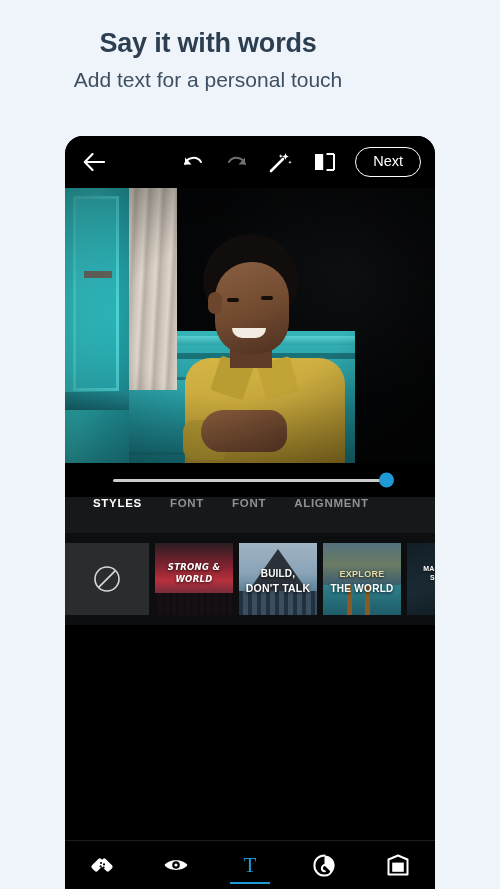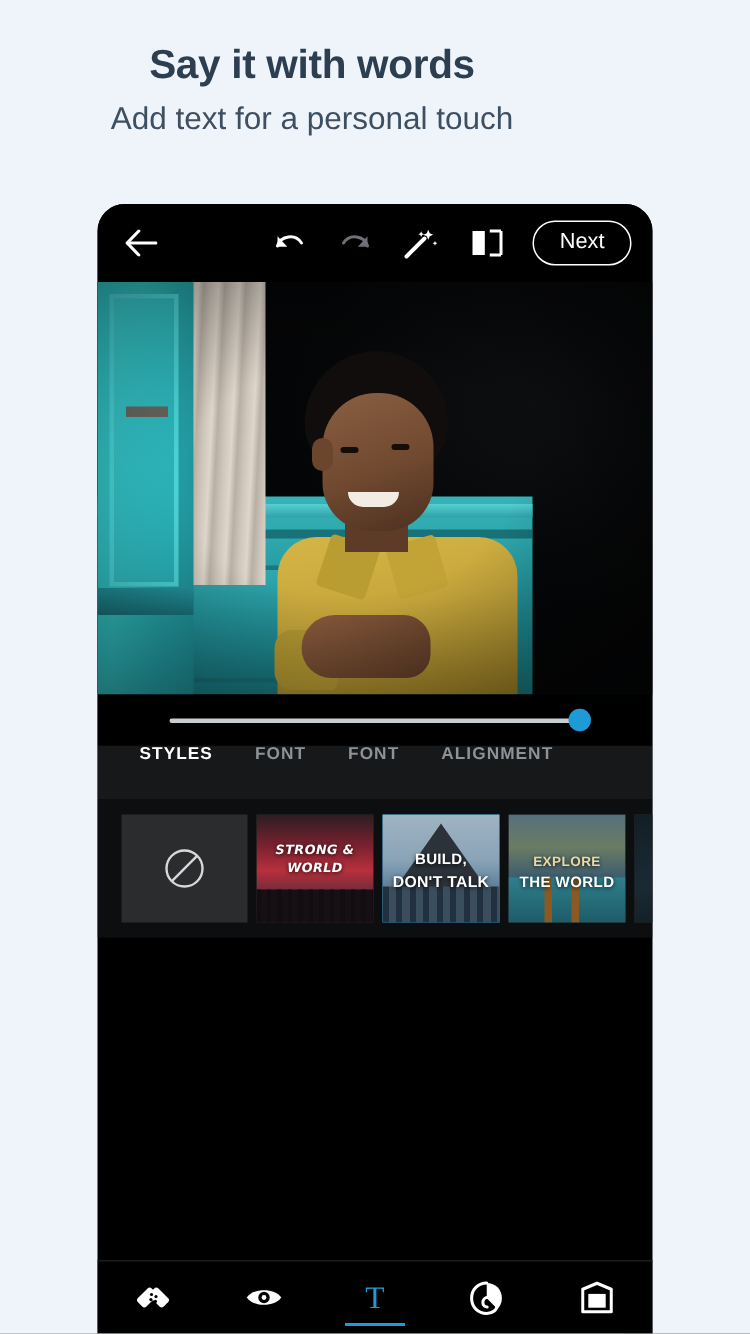--- a/index.html
+++ b/index.html
@@ -184,21 +184,21 @@
   }
   .tab {
     font-size: 11.5px; font-weight: bold; letter-spacing: .7px;
     color: #8d9296; cursor: pointer; padding: 0 14px;
   }
   .tab.active { color: #ffffff; }
 
   
   .strip {
     display: flex; align-items: center; height: 92px;
-    background: #0d0e10; padding: 0 0 0 16px; gap: 6px; overflow: hidden;
+    background: #0d0e10; padding: 0 0 0 0; gap: 6px; overflow: hidden;
   }
   .thumb {
     position: relative; flex: 0 0 auto;
     width: 78px; height: 72px; overflow: hidden; cursor: pointer;
     background: #2a2c2e;
   }
   .thumb.selected { outline: 3px solid #1e9bd7; outline-offset: -3px; }
   .thumb-none {
     display: flex; align-items: center; justify-content: center;
     width: 84px; background: #2a2c2e;

